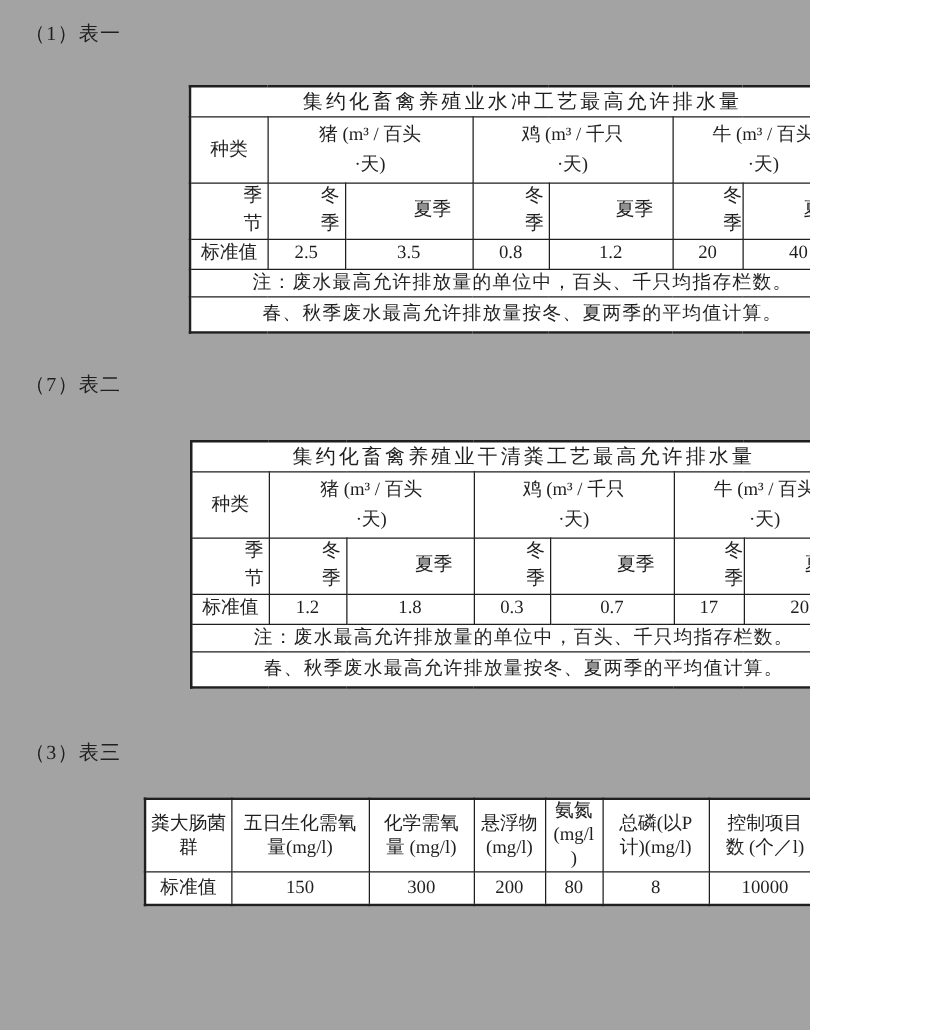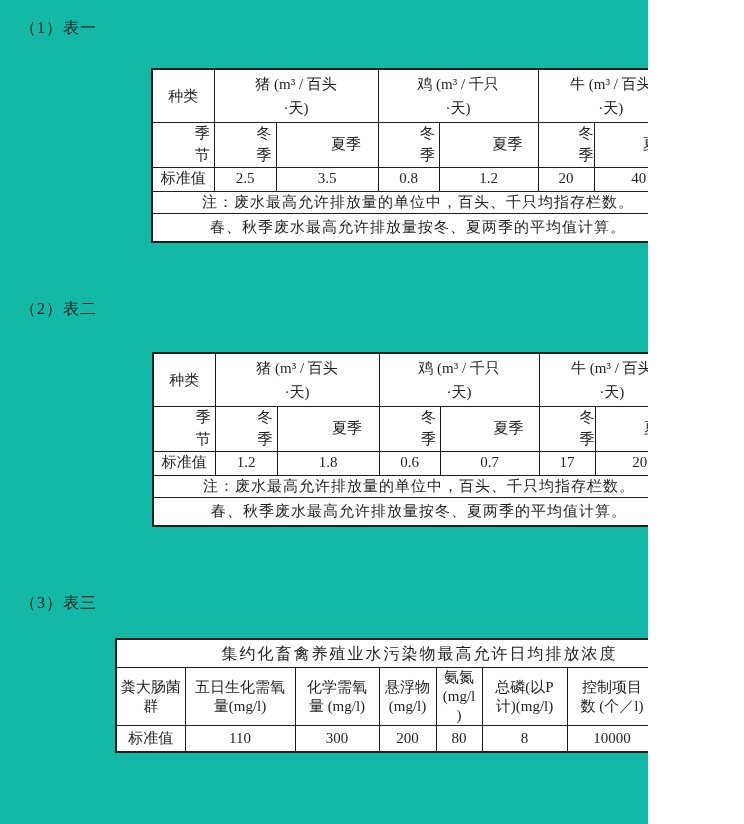--- a/index.html
+++ b/index.html
@@ -1,17 +1,17 @@
 <!DOCTYPE html>
 <html><head>
 <meta charset="utf-8">
 <style>
   html,body{margin:0;padding:0;background:#ffffff;}
   body{font-family:"Liberation Serif","DejaVu Serif",serif;color:#1f1f1f;}
-  .page{position:relative;width:648px;height:824px;background:#14b8a6;overflow:hidden;}
+  .page{position:relative;width:648px;height:824px;background:#a3a3a3;overflow:hidden;}
   .sec-label{position:absolute;left:20px;font-size:16px;line-height:19px;letter-spacing:1px;white-space:pre;}
   #label1{top:18px;}
   #label2{top:299px;}
   #label3{top:593px;}
   table.tbl{border-collapse:collapse;table-layout:fixed;position:absolute;background:#ffffff;border:2.5px solid #1f1f1f;}
   #table1{left:151px;top:68px;width:532px;}
   #table2{left:152px;top:352px;width:532px;}
   #table3{left:115px;top:638px;width:607px;}
   .tbl td{border:1.5px solid #1f1f1f;text-align:center;vertical-align:middle;
           white-space:pre-line;font-size:15px;line-height:1.45;padding:0 2px;overflow:hidden;}
@@ -37,20 +37,23 @@
     <colgroup>
       <col style="width:62px">
         <col style="width:62px">
         <col style="width:102px">
       <col style="width:61px">
         <col style="width:99px">
         <col style="width:56px">
         <col style="width:90px">
     </colgroup>
     <tbody>
+        <tr class="r-title">
+      <td colspan="7">集约化畜禽养殖业水冲工艺最高允许排水量</td>
+    </tr>
     <tr class="r-species">
       <td>种类</td>
       <td colspan="2">猪 (m³ / 百头
 ·天)</td>
       <td colspan="2">鸡 (m³ / 千只
 ·天)</td>
       <td colspan="2">牛 (m³ / 百头
 ·天)</td>
     </tr>
     <tr class="r-season">
@@ -73,33 +76,36 @@
     </tr>
     <tr class="r-note1">
       <td colspan="7">注：废水最高允许排放量的单位中，百头、千只均指存栏数。</td>
     </tr>
     <tr class="r-note2">
       <td colspan="7">春、秋季废水最高允许排放量按冬、夏两季的平均值计算。</td>
     </tr>
   </tbody>
     </table>
 
-  <div id="label2" class="sec-label">（2）表二</div>
+  <div id="label2" class="sec-label">（7）表二</div>
 
   <table id="table2" class="tbl tbl-discharge">
     <colgroup>
       <col style="width:62px">
         <col style="width:62px">
         <col style="width:102px">
       <col style="width:61px">
         <col style="width:99px">
         <col style="width:56px">
         <col style="width:90px">
     </colgroup>
     <tbody>
+        <tr class="r-title">
+      <td colspan="7">集约化畜禽养殖业干清粪工艺最高允许排水量</td>
+    </tr>
     <tr class="r-species">
       <td>种类</td>
       <td colspan="2">猪 (m³ / 百头
 ·天)</td>
       <td colspan="2">鸡 (m³ / 千只
 ·天)</td>
       <td colspan="2">牛 (m³ / 百头
 ·天)</td>
     </tr>
     <tr class="r-season">
@@ -108,21 +114,21 @@
       <td>夏季</td>
       <td>冬季</td>
       <td>夏季</td>
       <td>冬季</td>
       <td>夏季</td>
     </tr>
     <tr class="r-vals">
       <td>标准值</td>
       <td>1.2</td>
       <td>1.8</td>
-      <td>0.6</td>
+      <td>0.3</td>
       <td>0.7</td>
       <td>17</td>
       <td>20</td>
     </tr>
     <tr class="r-note1">
       <td colspan="7">注：废水最高允许排放量的单位中，百头、千只均指存栏数。</td>
     </tr>
     <tr class="r-note2">
       <td colspan="7">春、秋季废水最高允许排放量按冬、夏两季的平均值计算。</td>
     </tr>
@@ -136,44 +142,41 @@
       <col style="width:69px">
         <col style="width:110px">
         <col style="width:84px">
         <col style="width:57px">
       <col style="width:46px">
         <col style="width:85px">
         <col style="width:90px">
         <col style="width:66px">
     </colgroup>
     <tbody>
-        <tr class="r-title">
-      <td colspan="8">集约化畜禽养殖业水污染物最高允许日均排放浓度</td>
-    </tr>
     <tr class="r-header">
       <td>粪大肠菌群</td>
       <td>五日生化需氧
 量(mg/l)</td>
       <td>化学需氧
 量 (mg/l)</td>
       <td>悬浮物
 (mg/l)</td>
       <td>氨氮
 (mg/l
 )</td>
       <td>总磷(以P
 计)(mg/l)</td>
       <td>控制项目
 数 (个／l)</td>
       <td>蛔虫卵
 (个／l)</td>
     </tr>
     <tr class="r-vals">
       <td>标准值</td>
-      <td>110</td>
+      <td>150</td>
       <td>300</td>
       <td>200</td>
       <td>80</td>
       <td>8</td>
       <td>10000</td>
       <td>2</td>
     </tr>
   </tbody>
     </table>
 

